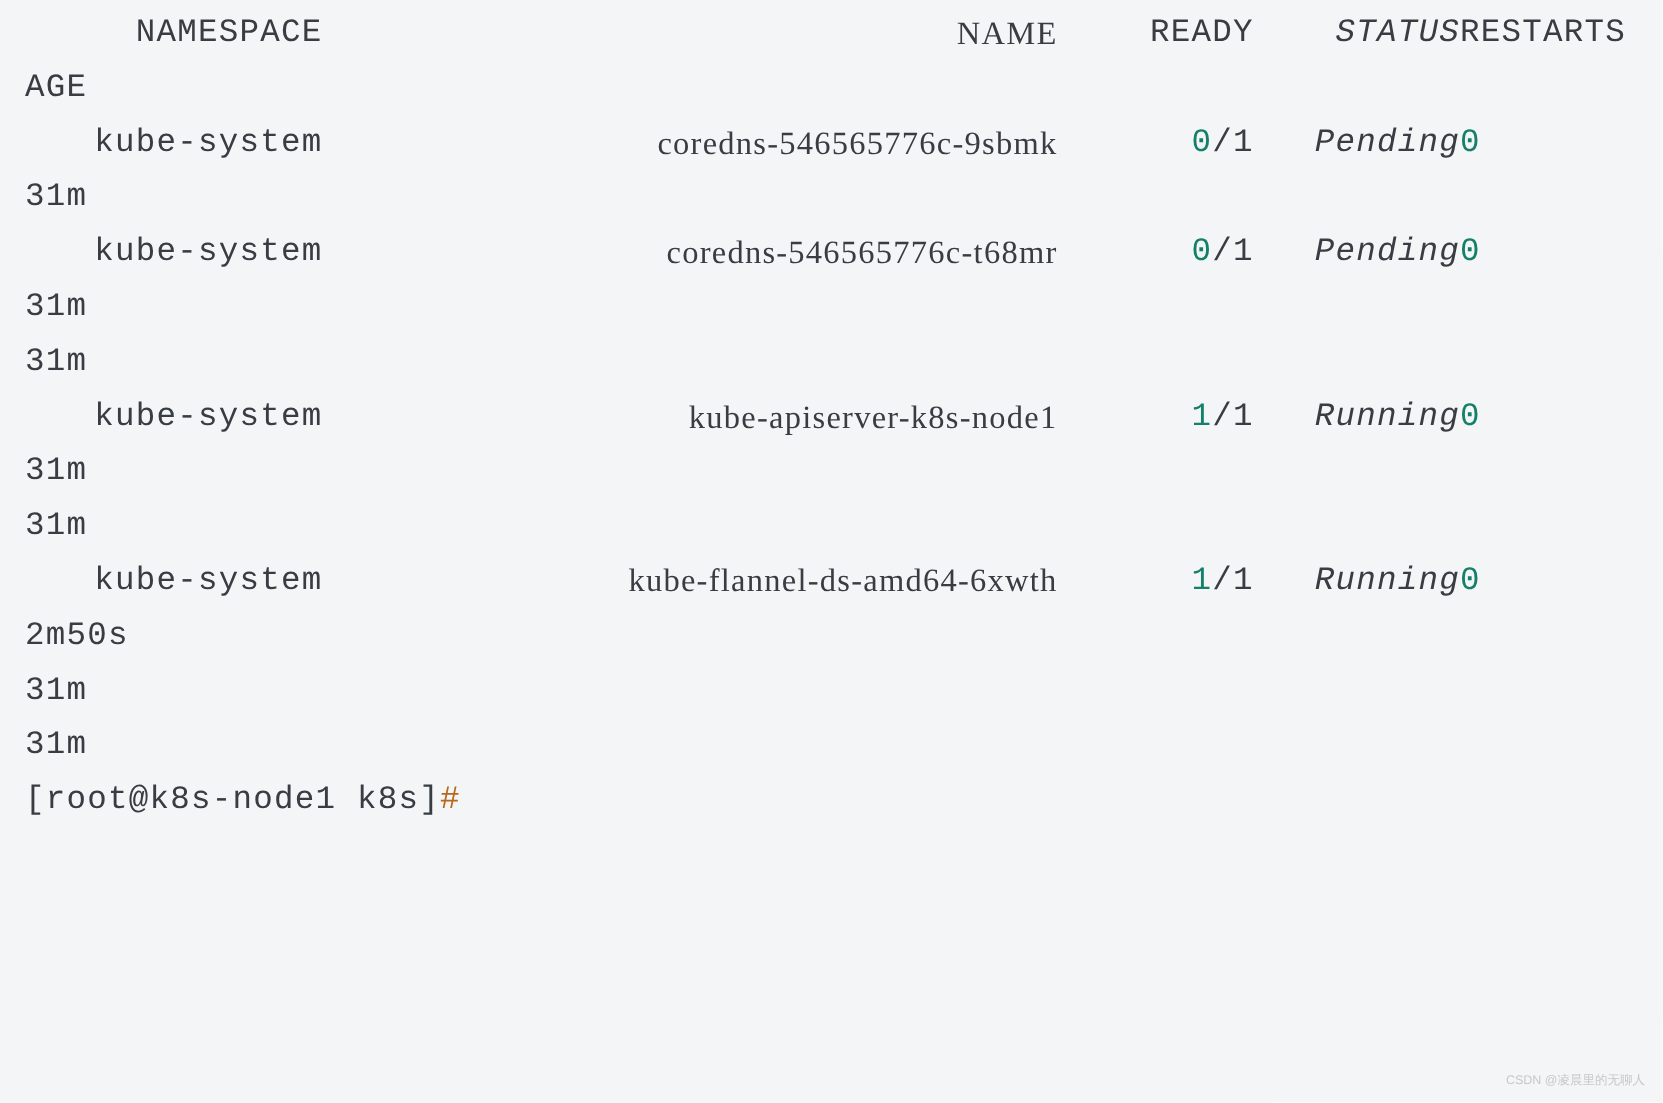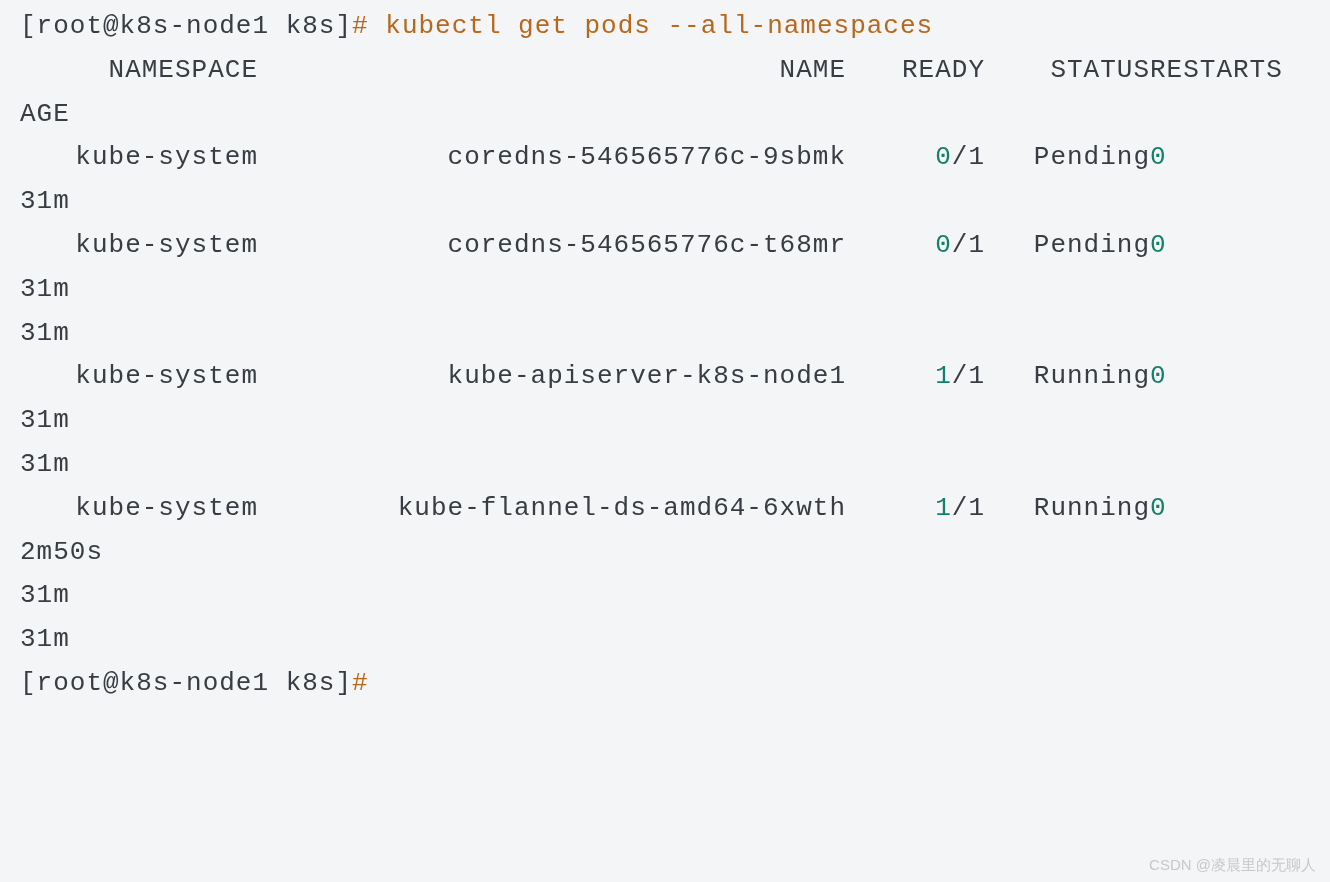--- a/index.html
+++ b/index.html
@@ -24,42 +24,41 @@
   .line {
     white-space: pre;
     height: 43.8px;
   }
   .col {
     display: inline-block;
     vertical-align: top;
     text-align: right;
   }
   .col-ns     { width: 238px; }
-  .col-name   { width: 588px; }
-  .col-ready  { width: 139px; }
-  .col-status { width: 165px; }
+  .col-name   { width: 588px; font-family: Liberation Serif, serif; }
+  .col-ready  { width: 139px; margin-left: 18px; }
+  .col-status { width: 165px; font-style: italic; }
   .orange { color: var(--accent-orange, #b7681c); }
   .green  { color: var(--accent-green, #15806a); }
   .watermark {
     position: absolute;
     right: 14px;
     bottom: 8px;
     font-family: "Liberation Sans", "DejaVu Sans", sans-serif;
-    font-size: 15px;
+    font-size: 10px;
     letter-spacing: 0;
     line-height: 18px;
     color: var(--watermark, #c7c8ca);
   }
 </style>
 </head>
 <body>
 
 <div class="terminal">
 
-  <div class="line"><span>[root@k8s-node1 k8s]</span><span class="orange">#</span><span class="orange"> kubectl get pods --all-namespaces</span></div>
 
   <div class="line"><span class="col col-ns">NAMESPACE</span><span class="col col-name">NAME</span><span class="col col-ready">READY</span><span class="col col-status">STATUS</span><span class="col">RESTARTS</span></div>
   <div class="line">AGE</div>
 
   <div class="line"><span class="col col-ns">kube-system</span><span class="col col-name">coredns-546565776c-9sbmk</span><span class="col col-ready"><span class="green">0</span><span>/1</span></span><span class="col col-status">Pending</span><span class="col green">0</span></div>
   <div class="line">31m</div>
 
   <div class="line"><span class="col col-ns">kube-system</span><span class="col col-name">coredns-546565776c-t68mr</span><span class="col col-ready"><span class="green">0</span><span>/1</span></span><span class="col col-status">Pending</span><span class="col green">0</span></div>
   <div class="line">31m</div>
 

